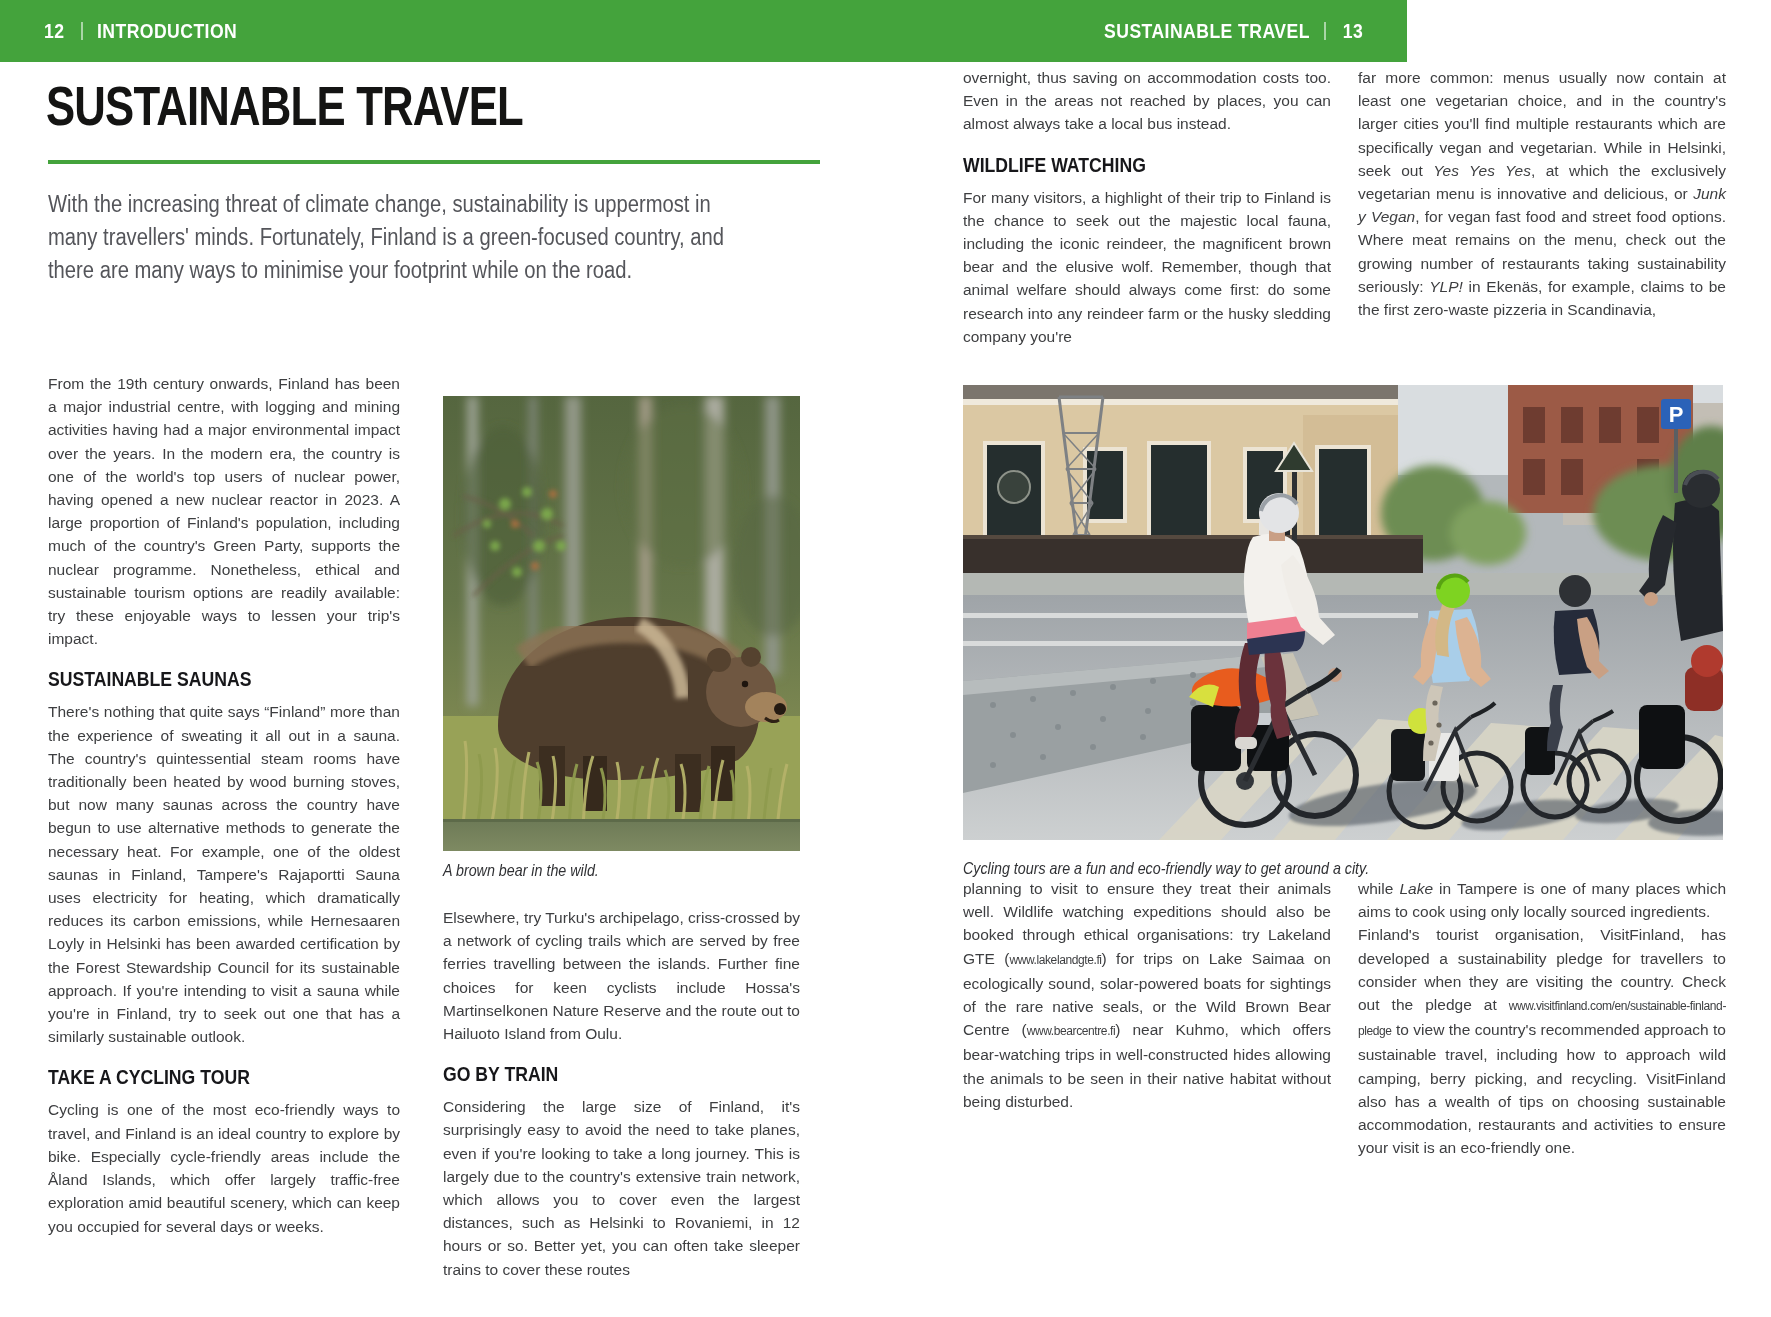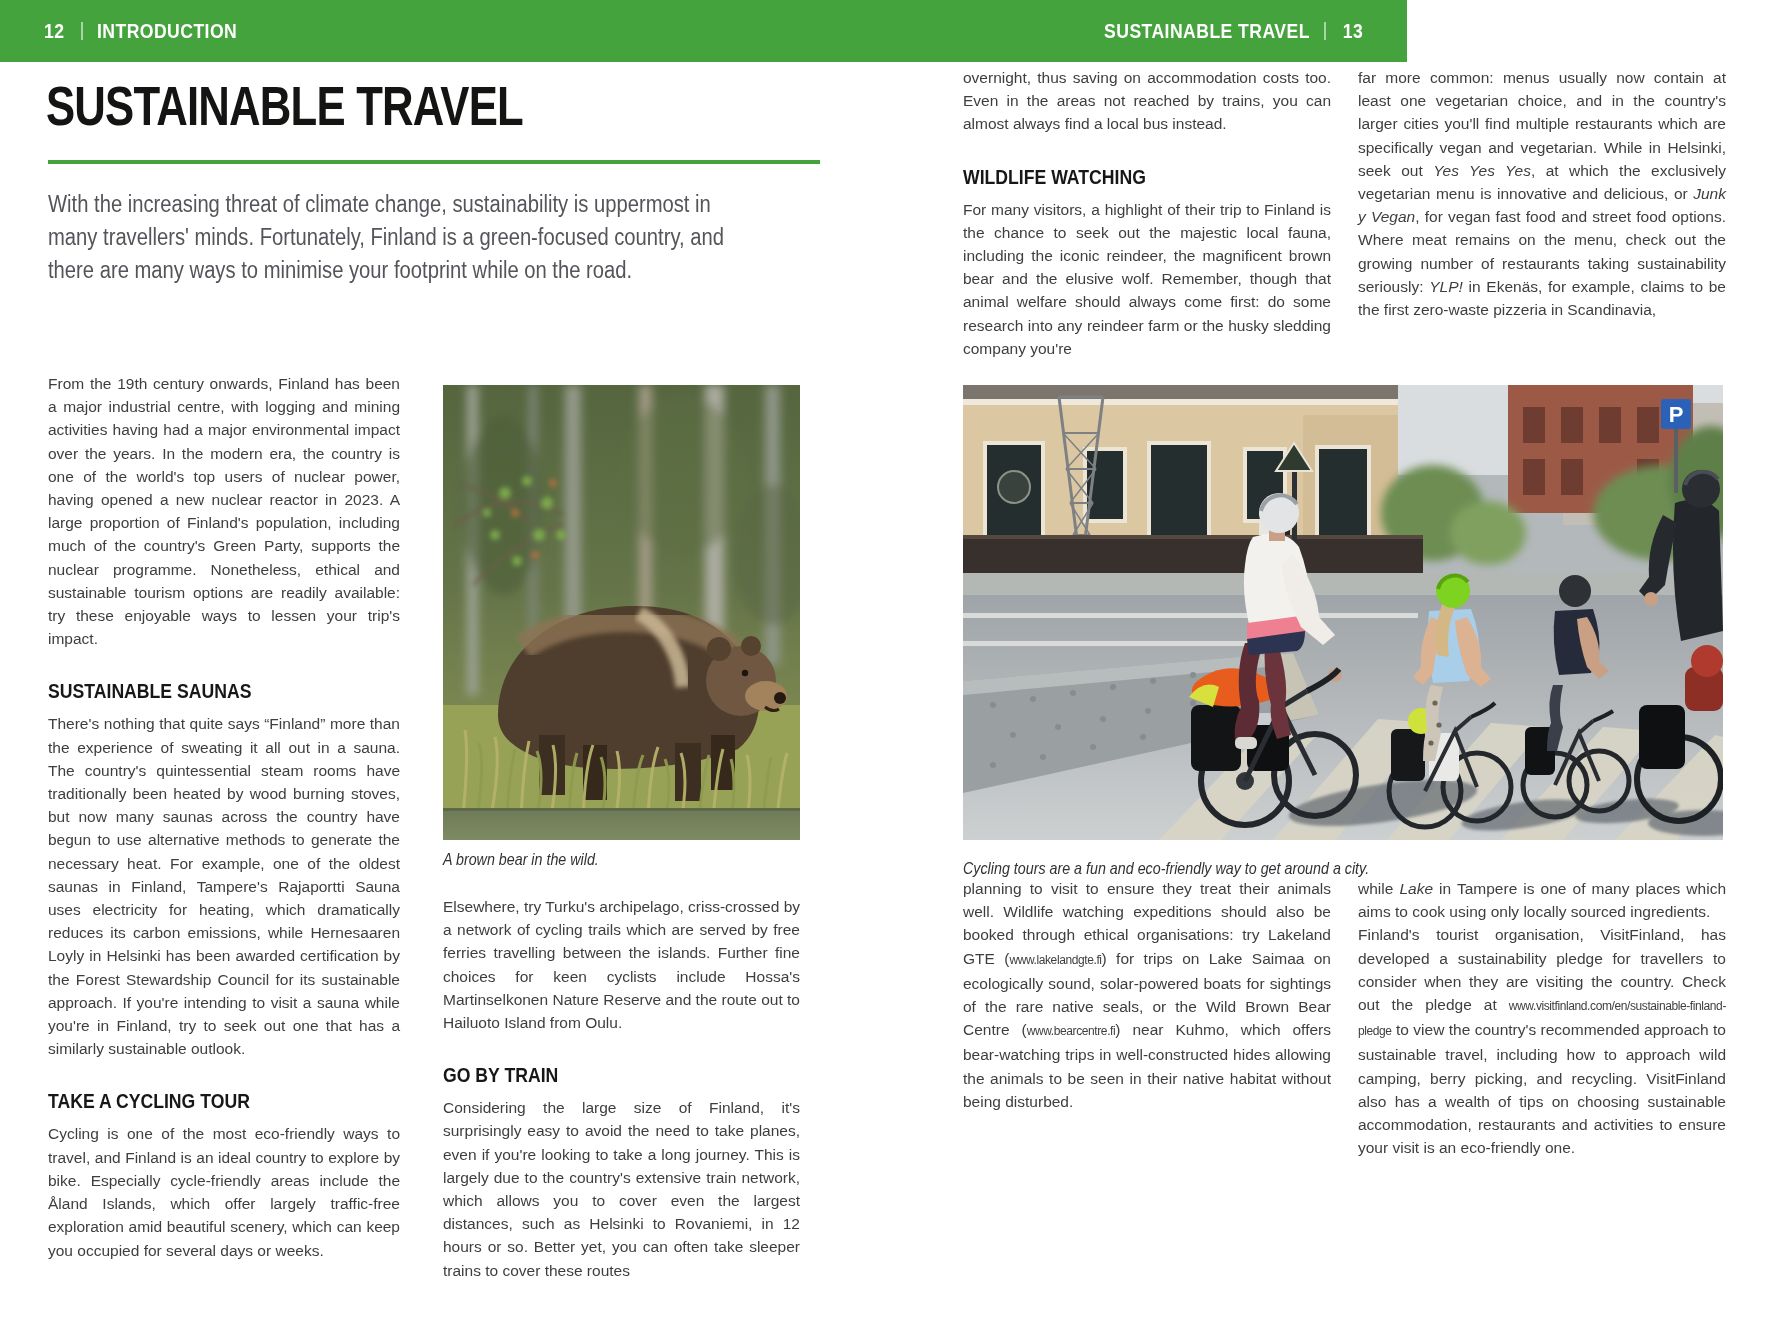--- a/index.html
+++ b/index.html
@@ -22,28 +22,28 @@
   .title span{display:inline-block;transform:scaleX(.78);transform-origin:0 0;white-space:nowrap;
           font-size:56px;line-height:64px;font-weight:bold;letter-spacing:-1px;color:#141413;}
   .rule{position:absolute;left:48px;top:160px;width:772px;height:4px;background:#44a33c;}
   .standfirst{position:absolute;left:48px;top:188px;width:780px;}
   .sf-inner{width:822px;transform:scaleX(.86);transform-origin:0 0;
           font-size:23.5px;line-height:33px;color:#54555a;}
 
   
   .col{position:absolute;}
   .col-l1{left:48px;top:372px;width:352px;}
-  .col-l2{left:443px;top:385px;width:357px;}
+  .col-l2{left:443px;top:396px;width:357px;}
   .col-r1t{left:963px;top:66px;width:368px;}
   .col-r2t{left:1358px;top:66px;width:368px;}
   .col-r1b{left:963px;top:877px;width:368px;}
   .col-r2b{left:1358px;top:877px;width:368px;}
 
   .body{margin:0;font-size:15.5px;line-height:23.2px;color:#3d3e40;text-align:justify;}
-  .body + .colhead{margin-top:28px;}
+  .body + .colhead{margin-top:16px;}
   .colhead{margin:0 0 7px 0;line-height:26px;}
   .colhead span{display:inline-block;transform:scaleX(.84);transform-origin:0 50%;white-space:nowrap;
           font-weight:bold;font-size:21px;color:#17171a;letter-spacing:0;}
   .rich-it{font-style:italic;}
   .rich-url{font-size:12px;letter-spacing:-0.4px;}
 
   
   figure{margin:0;}
   .photo{width:357px;height:455px;overflow:hidden;background:#6d7d4d;}
   .photo svg{display:block;}
@@ -171,21 +171,21 @@
     </figure>
     <figcaption class="cap">
       <span>A brown bear in the wild.</span>
     </figcaption>
     <p class="body after-cap">Elsewhere, try Turku's archipelago, criss-crossed by a network of cycling trails which are served by free ferries travelling between the islands. Further fine choices for keen cyclists include Hossa's Martinselkonen Nature Reserve and the route out to Hailuoto Island from Oulu.</p>
     <h3 class="colhead"><span>GO BY TRAIN</span></h3>
     <p class="body">Considering the large size of Finland, it's surprisingly easy to avoid the need to take planes, even if you're looking to take a long journey. This is largely due to the country's extensive train network, which allows you to cover even the largest distances, such as Helsinki to Rovaniemi, in 12 hours or so. Better yet, you can often take sleeper trains to cover these routes</p>
   </div>
 
   <div class="col col-r1t">
-    <p class="body">overnight, thus saving on accommodation costs too. Even in the areas not reached by trains, you can almost always find a local bus instead.</p>
+    <p class="body">overnight, thus saving on accommodation costs too. Even in the areas not reached by places, you can almost always take a local bus instead.</p>
     <h3 class="colhead"><span>WILDLIFE WATCHING</span></h3>
     <p class="body">For many visitors, a highlight of their trip to Finland is the chance to seek out the majestic local fauna, including the iconic reindeer, the magnificent brown bear and the elusive wolf. Remember, though that animal welfare should always come first: do some research into any reindeer farm or the husky sledding company you're</p>
   </div>
   <div class="col col-r2t">
     <p class="body"><span>far more common: menus usually now contain at least one vegetarian choice, and in the country's larger cities you'll find multiple restaurants which are specifically vegan and vegetarian. While in Helsinki, seek out </span><span class="rich-it">Yes Yes Yes</span><span>, at which the exclusively vegetarian menu is innovative and delicious, or </span><span class="rich-it">Junk y Vegan</span><span>, for vegan fast food and street food options. Where meat remains on the menu, check out the growing number of restaurants taking sustainability seriously: </span><span class="rich-it">YLP!</span><span> in Ekenäs, for example, claims to be the first zero-waste pizzeria in Scandinavia,</span></p>
   </div>
 
   <figure class="photo-cycling">
     <svg viewBox="0 0 760 455" width="760" height="455">
       <defs>

